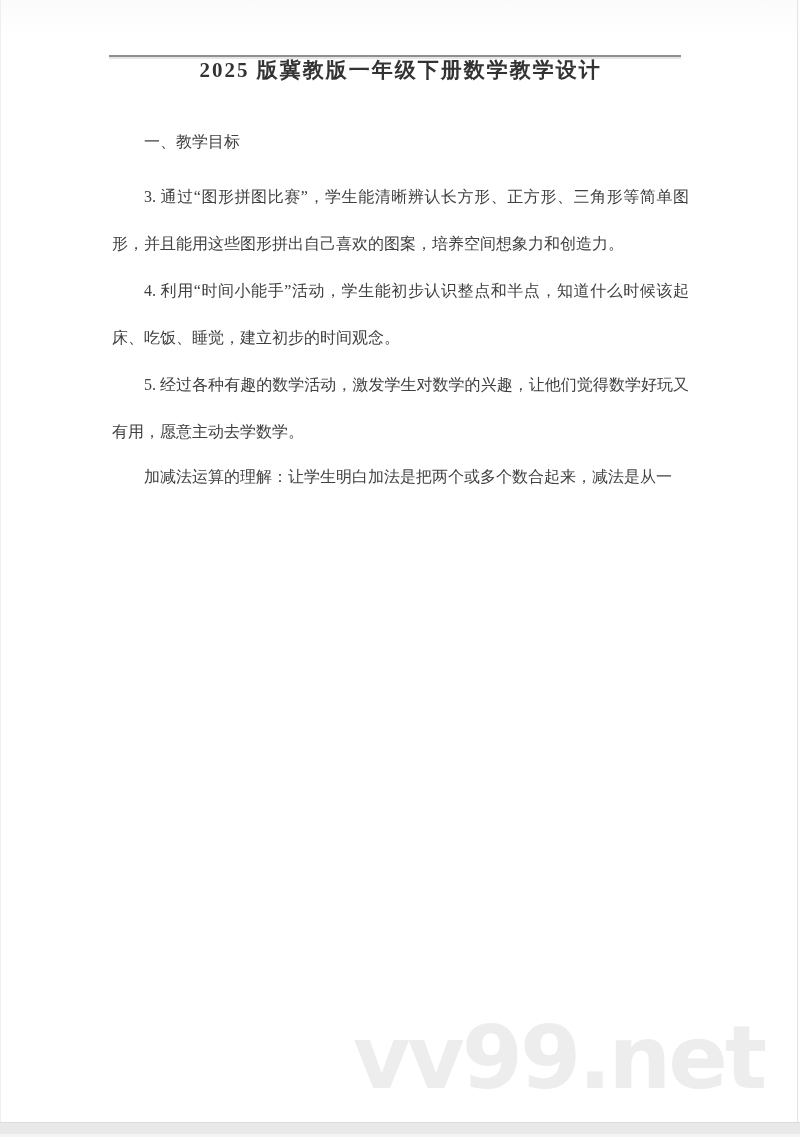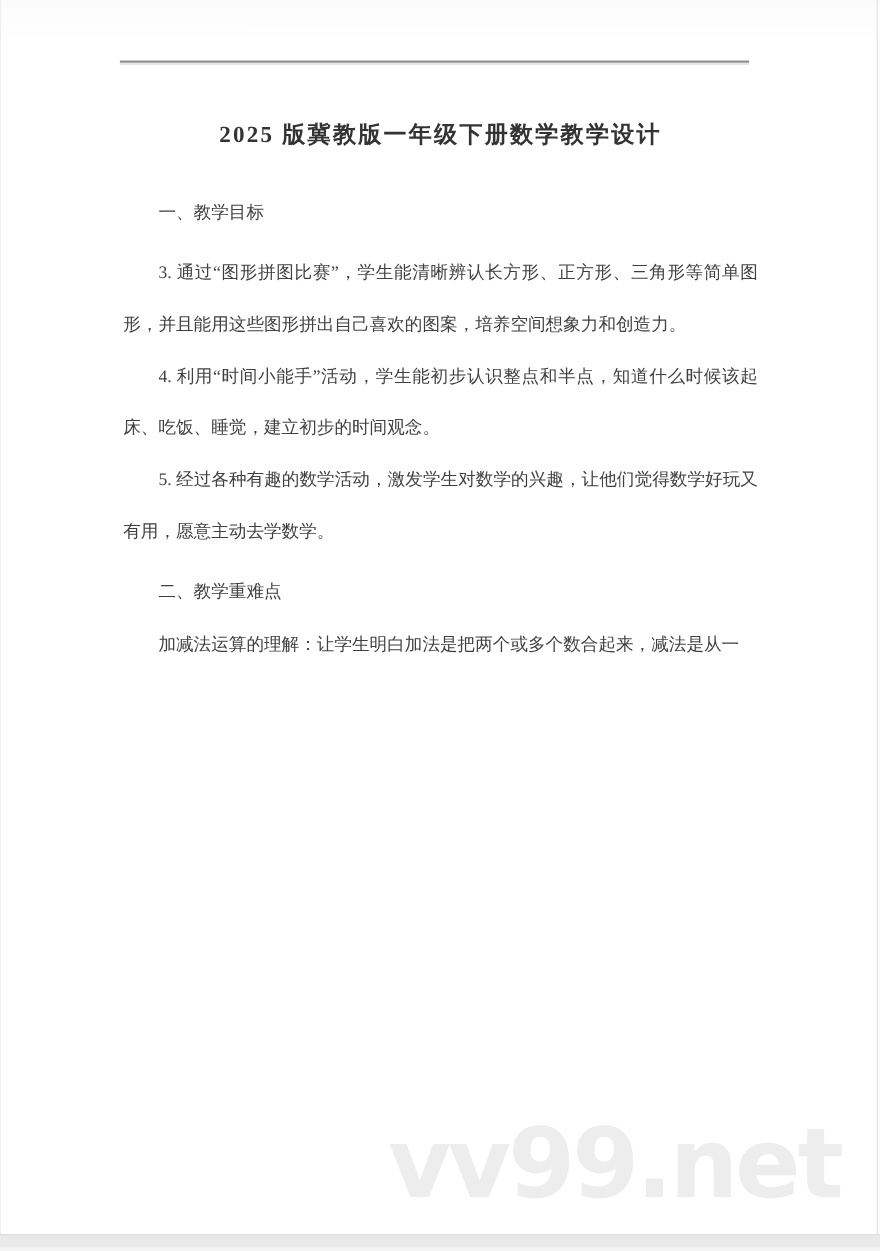--- a/index.html
+++ b/index.html
@@ -45,21 +45,21 @@
     color: #ededed;
     z-index: 1;
     user-select: none;
     white-space: nowrap;
   }
   .content {
     position: absolute;
     left: 111px;
     top: 0;
     width: 577px;
-    padding-top: 104px;
+    padding-top: 52px;
     z-index: 2;
     color: #3f3f3f;
   }
   .doc-title {
     margin: 0;
     font-size: 21px;
     line-height: 36px;
     font-weight: bold;
     text-align: center;
     letter-spacing: 2px;
@@ -110,20 +110,19 @@
   <div class="page">
     <div class="top-sheen"></div>
     <div class="top-rule"></div>
     <div class="watermark">vv99.net</div>
     <div class="content">
       <h1 class="doc-title">2025 版冀教版一年级下册数学教学设计</h1>
       <p class="heading-1">一、教学目标</p>
       <p>3. 通过“图形拼图比赛”，学生能清晰辨认长方形、正方形、三角形等简单图形，并且能用这些图形拼出自己喜欢的图案，培养空间想象力和创造力。</p>
       <p>4. 利用“时间小能手”活动，学生能初步认识整点和半点，知道什么时候该起床、吃饭、睡觉，建立初步的时间观念。</p>
       <p>5. 经过各种有趣的数学活动，激发学生对数学的兴趣，让他们觉得数学好玩又有用，愿意主动去学数学。</p>
-      <p class="heading-2">二、教学重难点</p>
       <p class="last">加减法运算的理解：让学生明白加法是把两个或多个数合起来，减法是从一</p>
     </div>
   </div>
   <div class="page-gap">
     <div class="next-page-edge"></div>
   </div>
 </div>
 
 </body></html>

